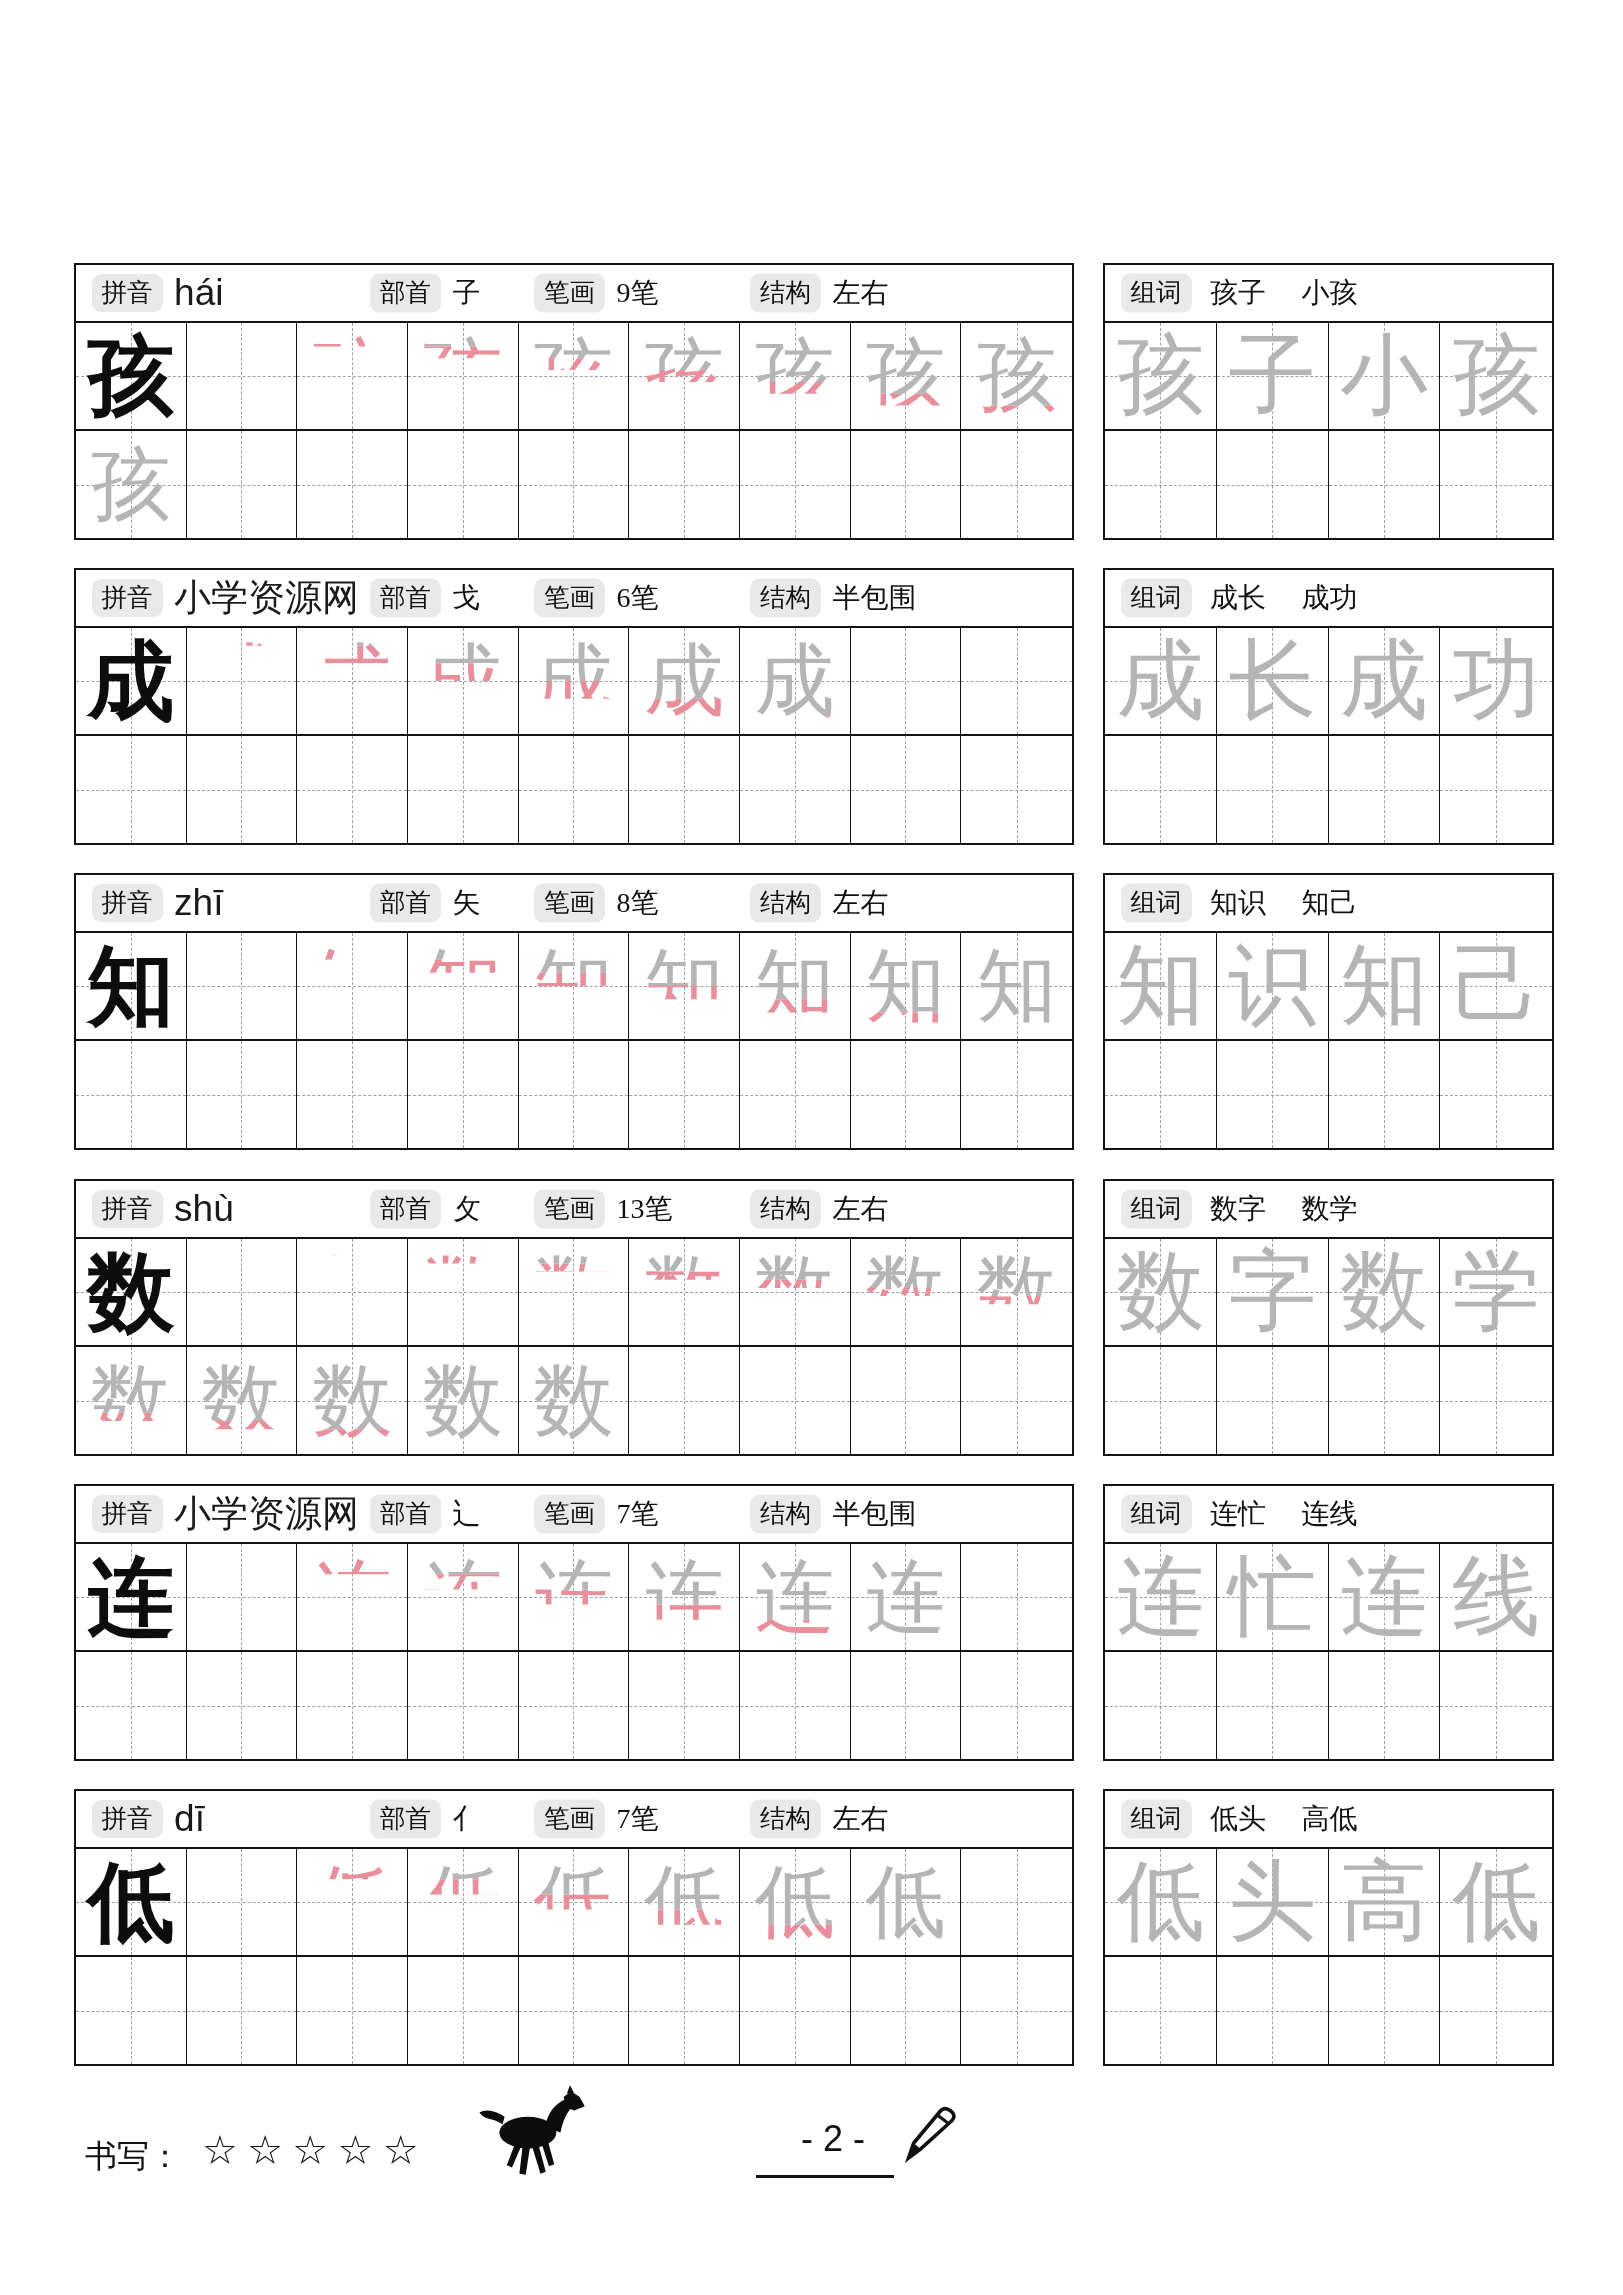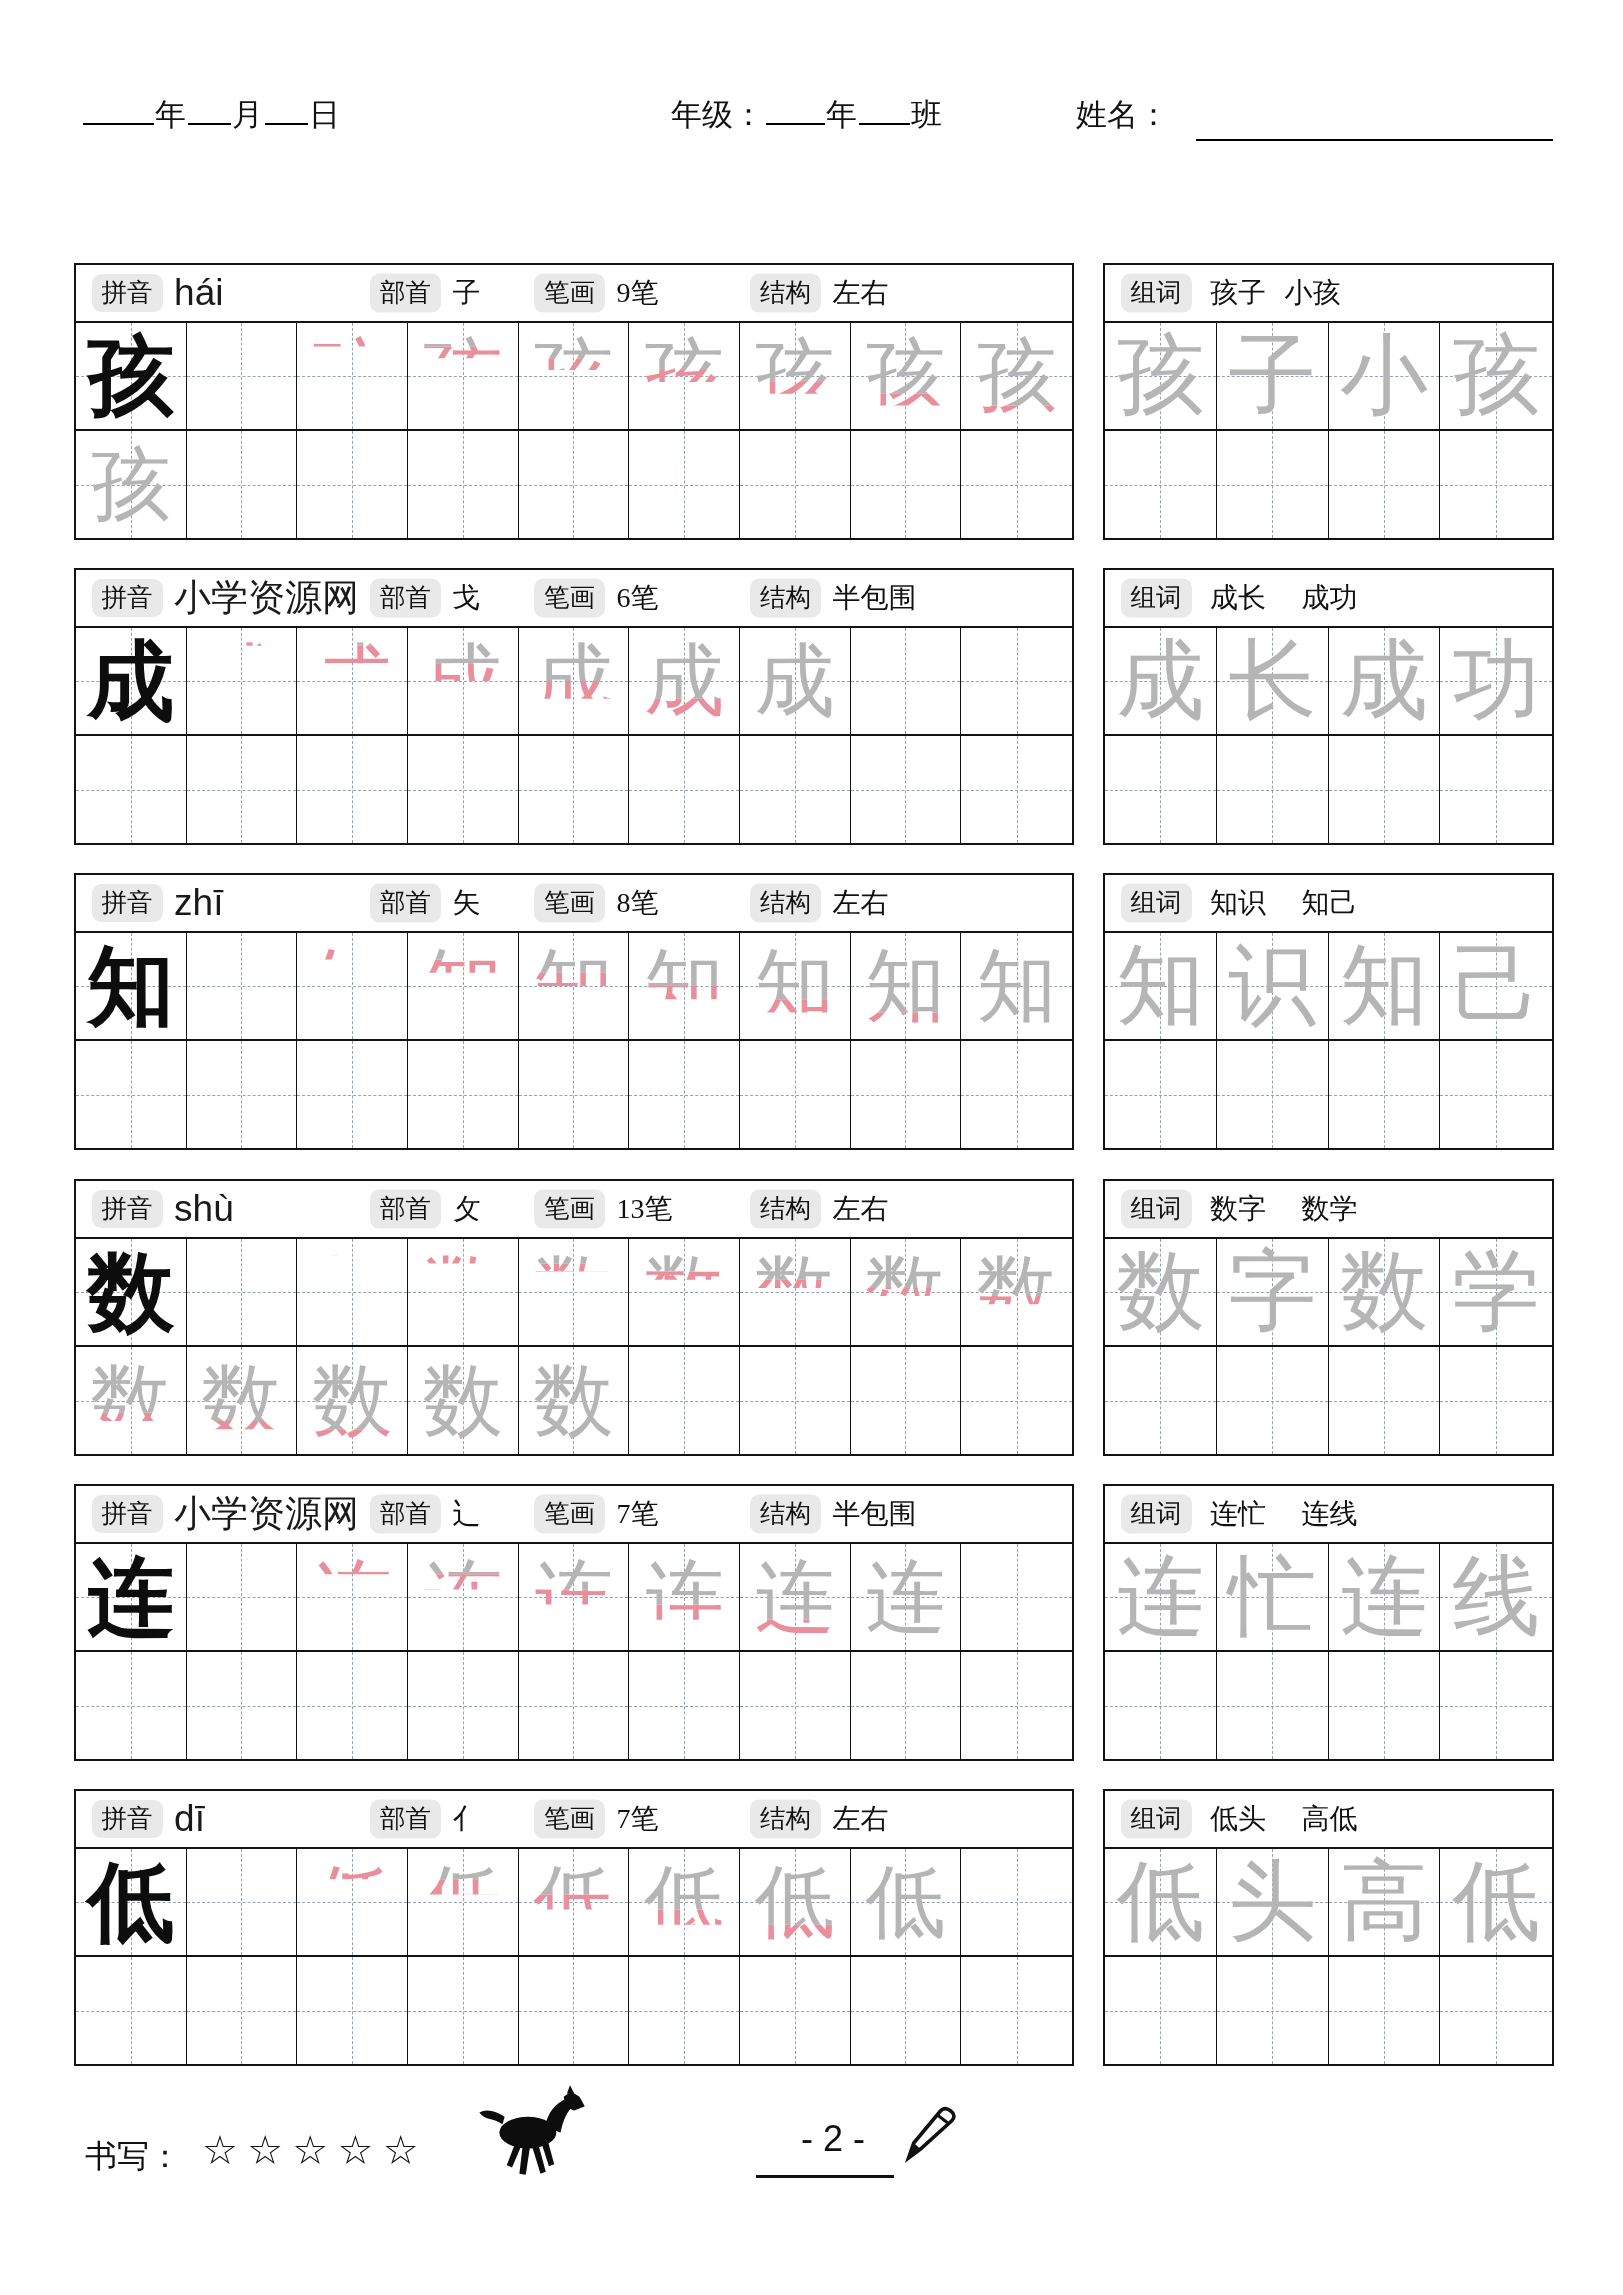--- a/index.html
+++ b/index.html
@@ -46,26 +46,20 @@
              font-family:"Liberation Sans",sans-serif;letter-spacing:2.3px;}
   .f-credit{position:absolute;left:0;top:2248px;width:100%;text-align:center;font-size:20px;color:#9b9b9b;
             font-family:"Liberation Sans",sans-serif;}
 </style>
 </head>
 <body>
 
 <div class="page">
 
 
-  <div class="dateline">
-    <span class="dl" style="left:81px"><span class="useg" style="width:71px"></span><span>年</span><span class="useg" style="width:43px"></span><span>月</span><span class="useg" style="width:43px"></span><span>日</span></span>
-    <span class="dl" style="left:671px"><span>年级：</span><span class="useg" style="width:59px"></span><span>年</span><span class="useg" style="width:51px"></span><span>班</span></span>
-    <span class="dl" style="left:1076px"><span>姓名：</span></span>
-    <span class="name-underline" style="left:1196px;width:357px"></span>
-  </div>
 
   <div id="blocks">
       <div class="block" style="left: 74px; top: 263px; width: 1000px;">
         <div class="bheader">
           <span class="pair" style="left: 15.5px;">
             <span class="badge">拼音</span>
             <span class="pinyin-val">hái</span>
           </span>
           <span class="pair" style="left: 294px;">
             <span class="badge">部首</span>
@@ -130,21 +124,21 @@
           <div class="cell"></div>
           <div class="cell"></div>
           <div class="cell"></div>
         </div>
       </div>
       <div class="block" style="left: 1103px; top: 263px; width: 451px;">
         <div class="bheader">
           <span class="pair" style="left: 15.5px; gap: 18.5px;">
             <span class="badge">组词</span>
             <span class="hval">孩子</span>
-            <span class="hval" style="">小孩</span>
+            <span class="hval" style="margin-left: 17px;">小孩</span>
           </span>
         </div>
         <div class="row cols4 row1">
           <div class="cell">
             <span class="glyph g-word">孩</span>
           </div>
           <div class="cell">
             <span class="glyph g-word">子</span>
           </div>
           <div class="cell">

